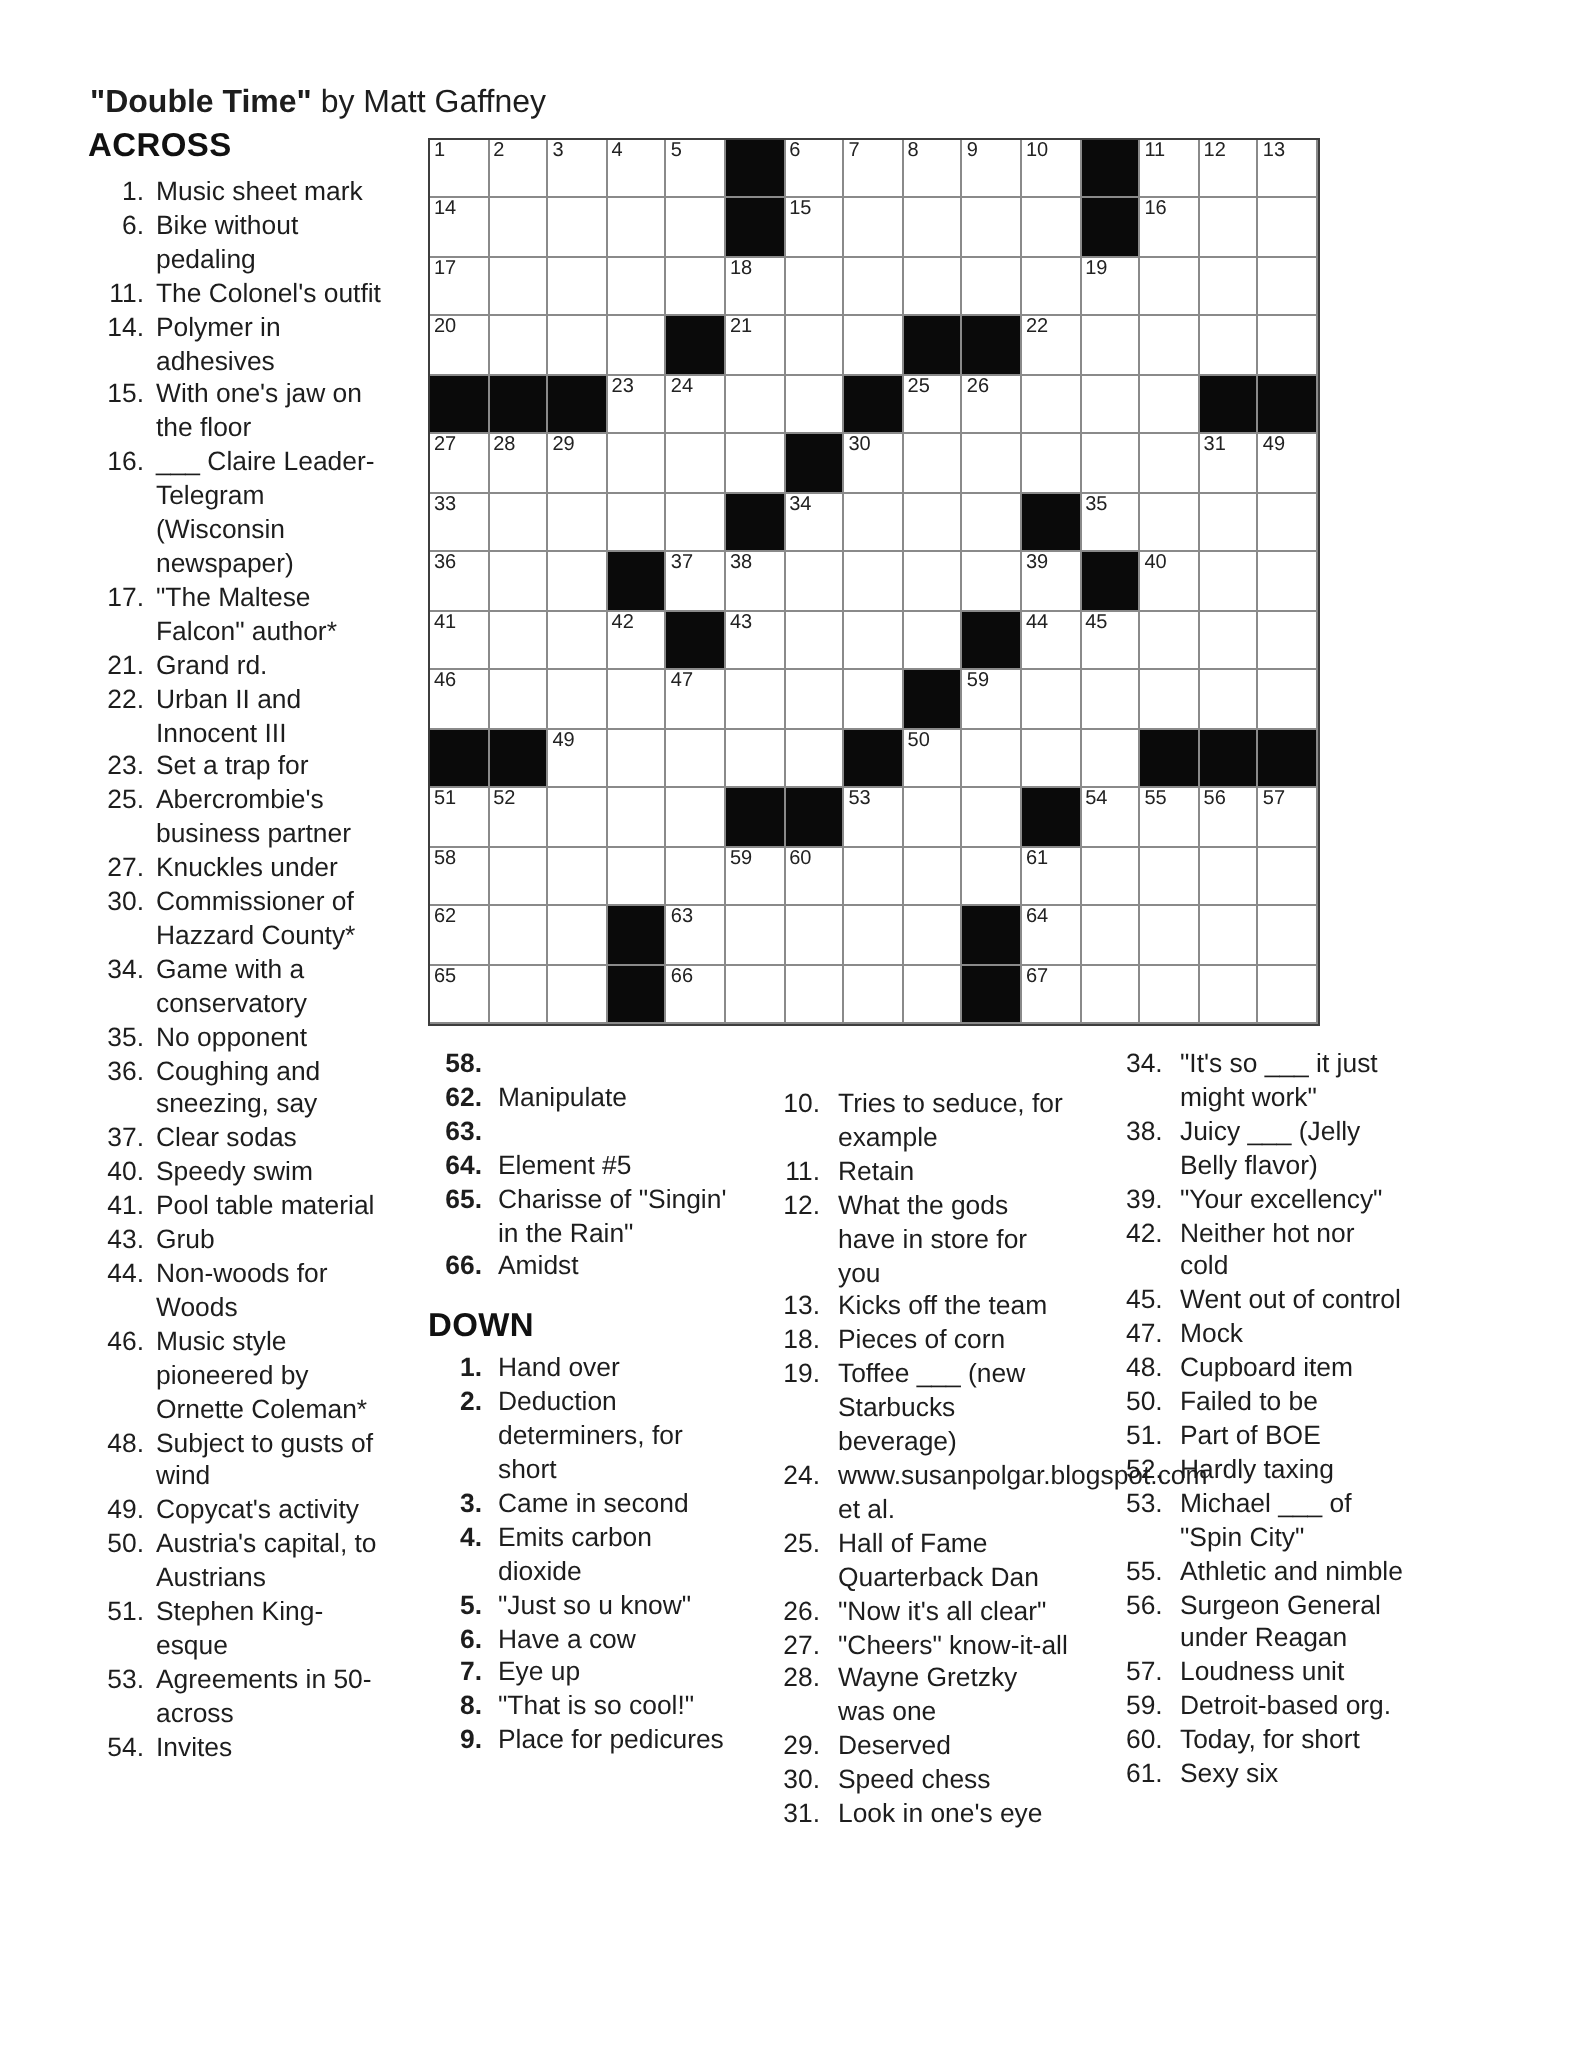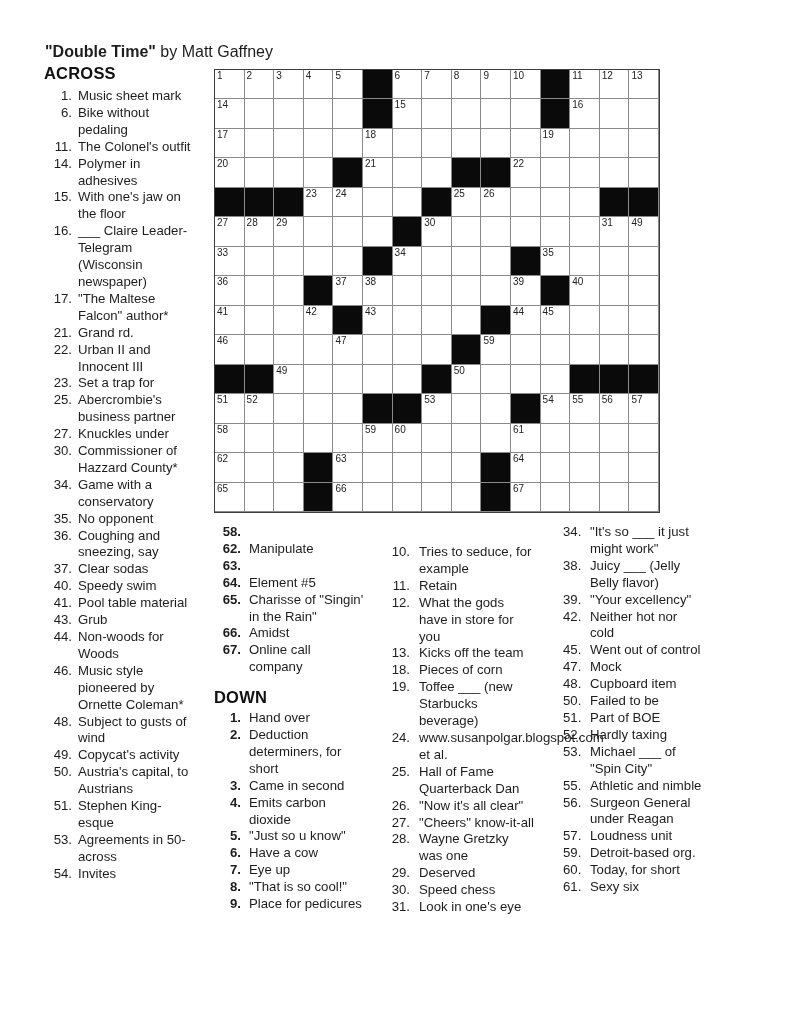--- a/index.html
+++ b/index.html
@@ -593,25 +593,20 @@
         </div>
         <div class="clue">
           <span class="num">65.</span>
           <span class="txt">Charisse of "Singin'
 in the Rain"</span>
         </div>
         <div class="clue">
           <span class="num">66.</span>
           <span class="txt">Amidst</span>
         </div>
-        <div class="clue">
-          <span class="num">67.</span>
-          <span class="txt">Online call
-company</span>
-        </div>
       </div>
     <div class="sec-header down-header">DOWN</div>
     <div>
         <div class="clue">
           <span class="num">1.</span>
           <span class="txt">Hand over</span>
         </div>
         <div class="clue">
           <span class="num">2.</span>
           <span class="txt">Deduction

